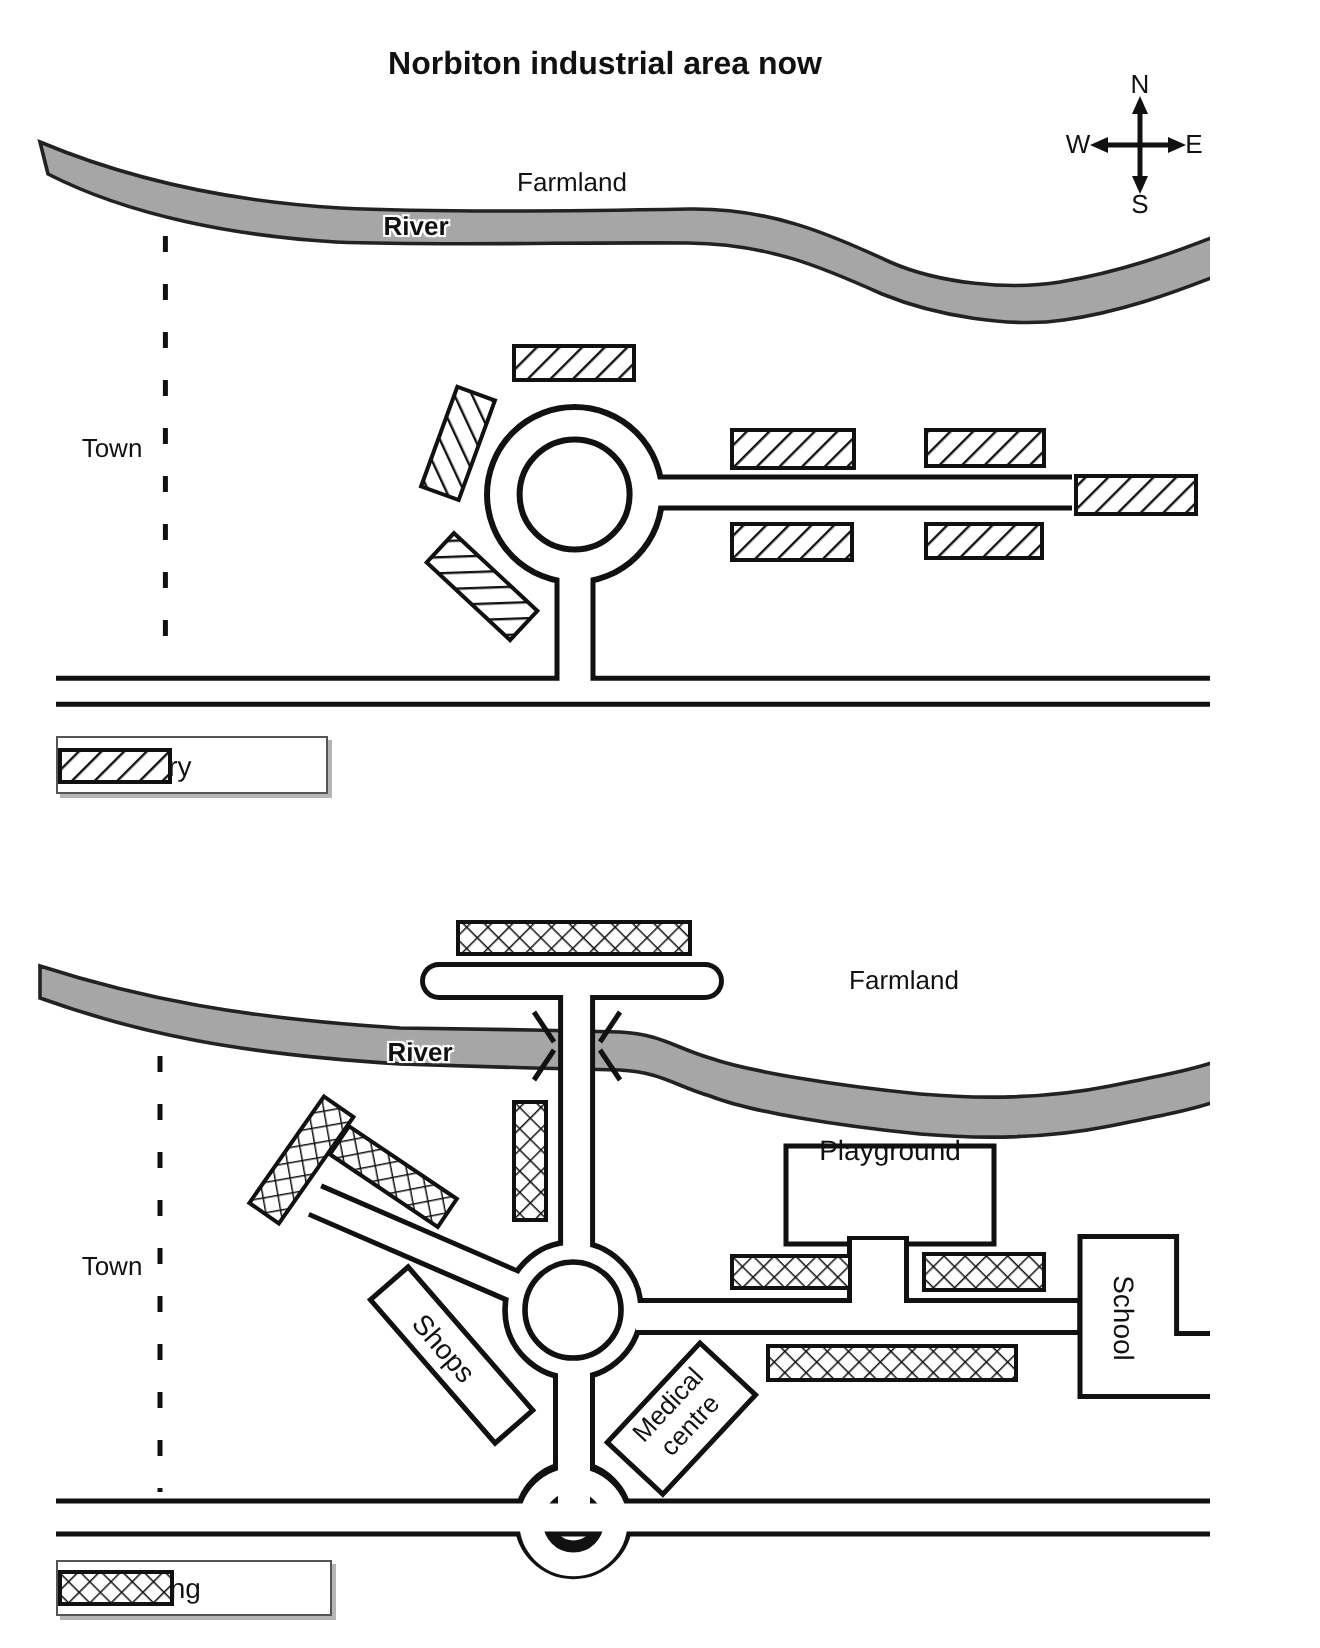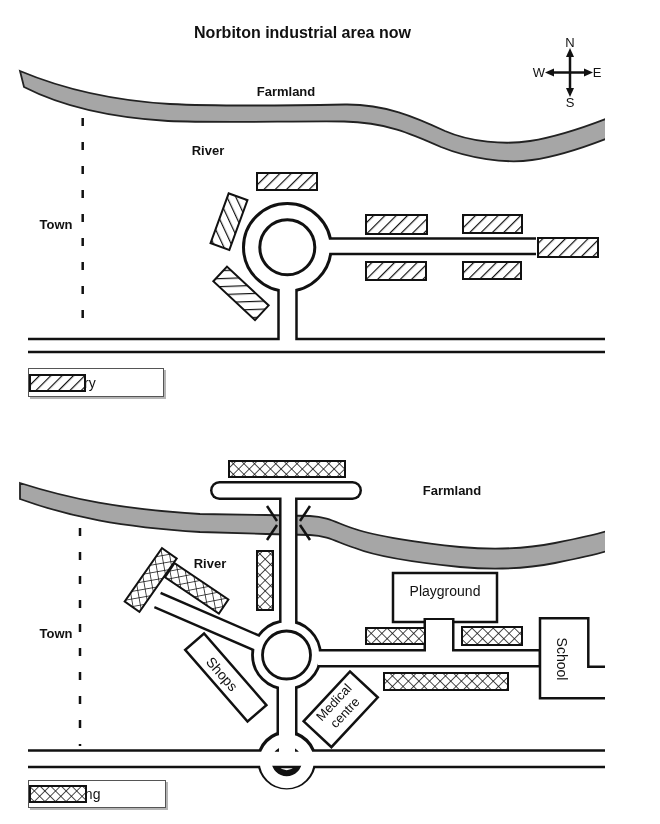--- a/index.html
+++ b/index.html
@@ -1,24 +1,24 @@
 <!DOCTYPE html>
 <html><head>
 <meta charset="utf-8">
 <style>
   html,body{margin:0;padding:0;background:#fff;}
   #canvas{position:relative;width:605px;height:824px;background:#fff;overflow:hidden;
           font-family:"Liberation Sans",sans-serif;color:#111;}
   svg{position:absolute;left:0;display:block;}
   .lbl{position:absolute;transform:translate(-50%,-50%);white-space:nowrap;
        font-size:13px;color:#111;}
-  .bold{font-weight:bold;}
+  .bold{font-weight:normal;}
   .title{position:absolute;left:0;right:0;text-align:center;font-size:16px;font-weight:bold;}
   .halo{font-weight:bold;
-        text-shadow:-1px -1px 0 #fff,1px -1px 0 #fff,-1px 1px 0 #fff,1px 1px 0 #fff,0 0 2px #fff;margin-top:37px;}
+        text-shadow:-1px -1px 0 #fff,1px -1px 0 #fff,-1px 1px 0 #fff,1px 1px 0 #fff,0 0 2px #fff;}
   .legendbox{position:absolute;display:flex;align-items:center;gap:9px;padding-left:8px;
              background:#fff;border:1px solid #555;box-shadow:2px 2px 0 #b5b5b5;}
   .legendbox .txt{font-size:14px;}
   .rot{white-space:nowrap;}
   .medtxt{position:absolute;width:64px;text-align:center;font-size:13px;line-height:1.15;
           transform:translate(-50%,-50%) rotate(-47deg);white-space:normal;}
   .compass-letter{font-size:13px;}
 </style>
 </head>
 <body>
@@ -159,21 +159,21 @@
     <svg width="57" height="18">
       <rect x="1" y="1" width="55" height="16" fill="url(#factoryHatch)" stroke="#111" stroke-width="2"></rect>
     </svg>
     <span class="txt">= Factory</span>
   </div>
 
   <div class="lbl bold" style="left:452px;top:490px">Farmland</div>
   <div class="lbl halo" style="left:210px;top:526px">River</div>
   <div class="lbl bold" style="left:56px;top:633px">Town</div>
 
-  <div class="lbl" style="left:445px;top:591px;font-size:14px">Playground</div>
+  <div class="lbl" style="left:445px;top:575px;font-size:14px">Playground</div>
   <div class="lbl rot" style="left:222px;top:674px;font-size:14px;transform:translate(-50%,-50%) rotate(49deg)">Shops</div>
   <div class="medtxt" style="left:340px;top:708px">Medical centre</div>
   <div class="lbl rot" style="left:562px;top:659px;font-size:14px;transform:translate(-50%,-50%) rotate(90deg)">School</div>
 
   <div class="legendbox" style="left:28px;top:780px;width:128px;height:26px">
     <svg width="58" height="18">
       <rect x="1" y="1" width="56" height="16" fill="url(#housingHatch)" stroke="#111" stroke-width="2"></rect>
     </svg>
     <span class="txt">= Housing</span>
   </div>

